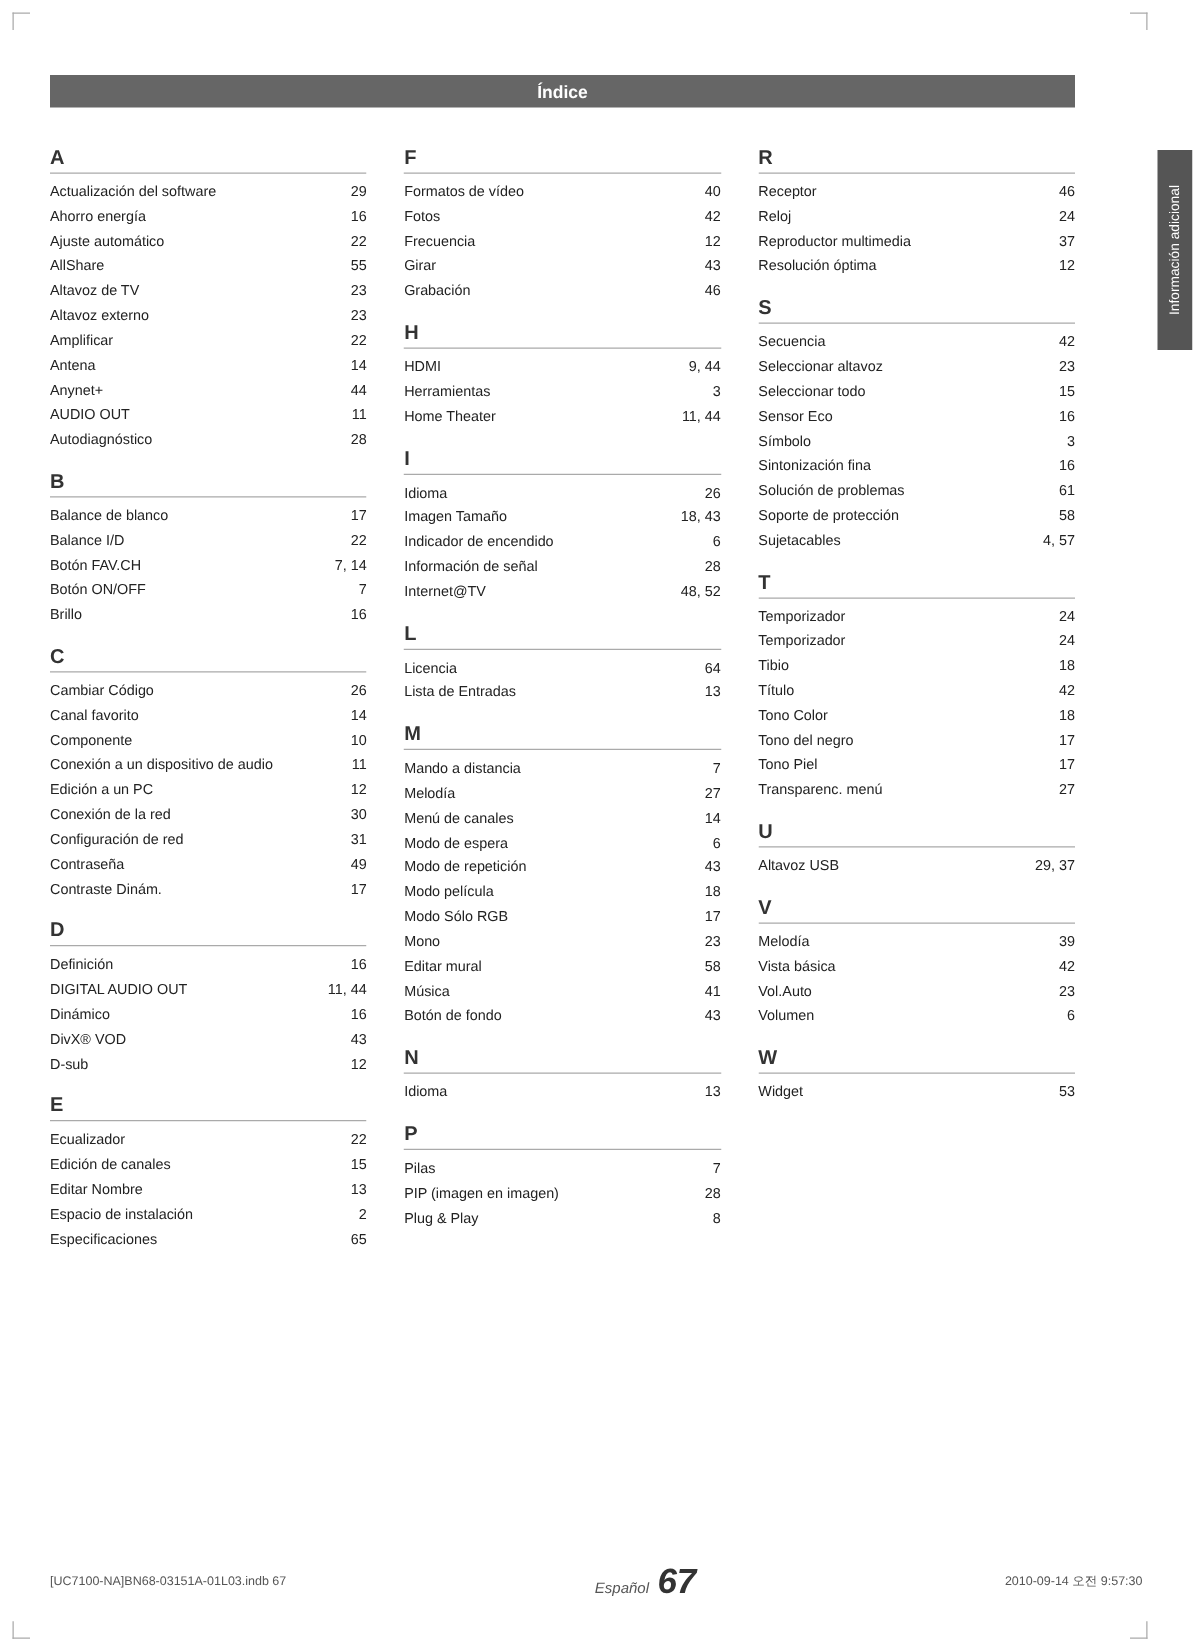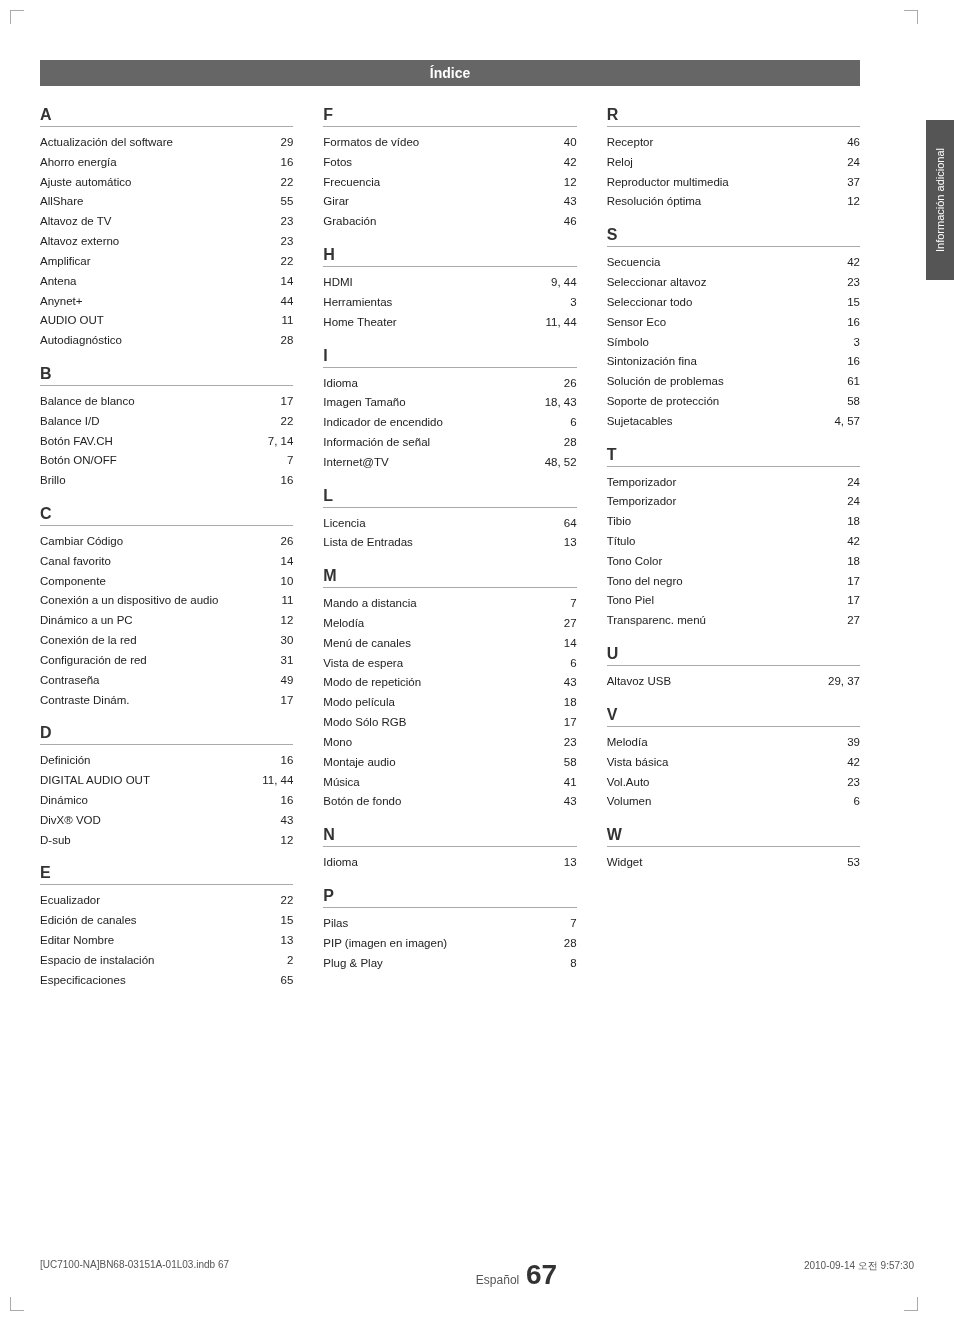--- a/index.html
+++ b/index.html
@@ -39,21 +39,21 @@
     }
 
     
     .title-bar {
       background: #666;
       color: #fff;
       text-align: center;
       font-size: 14px;
       font-weight: bold;
       padding: 5px 0;
-      margin-bottom: 20px;
+      margin-bottom: 32px;
       width: 820px;
     }
 
     
     .index-grid {
       display: grid;
       grid-template-columns: 1fr 1fr 1fr;
       gap: 0 30px;
       width: 820px;
     }
@@ -91,32 +91,34 @@
 
     .entry-page {
       white-space: nowrap;
       text-align: right;
       min-width: 35px;
     }
 
     
     .footer {
       position: absolute;
-      bottom: 30px;
+      bottom: 40px;
       left: 0;
       right: 0;
       display: flex;
       justify-content: space-between;
+      align-items: center;
       padding: 0 40px;
       font-size: 10px;
       color: #555;
     }
 
     .footer-lang {
       font-size: 12px;
+      font-style: italic;
     }
 
     .footer-page {
       font-size: 28px;
       font-weight: bold;
       color: #333;
     }
 
     
     .corner-tl, .corner-tr, .corner-bl, .corner-br {
@@ -231,21 +233,21 @@
           </div>
           <div class="index-entry">
             <span class="entry-name">Componente</span>
             <span class="entry-page">10</span>
           </div>
           <div class="index-entry">
             <span class="entry-name">Conexión a un dispositivo de audio</span>
             <span class="entry-page">11</span>
           </div>
           <div class="index-entry">
-            <span class="entry-name">Dinámico a un PC</span>
+            <span class="entry-name">Edición a un PC</span>
             <span class="entry-page">12</span>
           </div>
           <div class="index-entry">
             <span class="entry-name">Conexión de la red</span>
             <span class="entry-page">30</span>
           </div>
           <div class="index-entry">
             <span class="entry-name">Configuración de red</span>
             <span class="entry-page">31</span>
           </div>
@@ -386,41 +388,41 @@
           </div>
           <div class="index-entry">
             <span class="entry-name">Melodía</span>
             <span class="entry-page">27</span>
           </div>
           <div class="index-entry">
             <span class="entry-name">Menú de canales</span>
             <span class="entry-page">14</span>
           </div>
           <div class="index-entry">
-            <span class="entry-name">Vista de espera</span>
+            <span class="entry-name">Modo de espera</span>
             <span class="entry-page">6</span>
           </div>
           <div class="index-entry">
             <span class="entry-name">Modo de repetición</span>
             <span class="entry-page">43</span>
           </div>
           <div class="index-entry">
             <span class="entry-name">Modo película</span>
             <span class="entry-page">18</span>
           </div>
           <div class="index-entry">
             <span class="entry-name">Modo Sólo RGB</span>
             <span class="entry-page">17</span>
           </div>
           <div class="index-entry">
             <span class="entry-name">Mono</span>
             <span class="entry-page">23</span>
           </div>
           <div class="index-entry">
-            <span class="entry-name">Montaje audio</span>
+            <span class="entry-name">Editar mural</span>
             <span class="entry-page">58</span>
           </div>
           <div class="index-entry">
             <span class="entry-name">Música</span>
             <span class="entry-page">41</span>
           </div>
           <div class="index-entry">
             <span class="entry-name">Botón de fondo</span>
             <span class="entry-page">43</span>
           </div>

